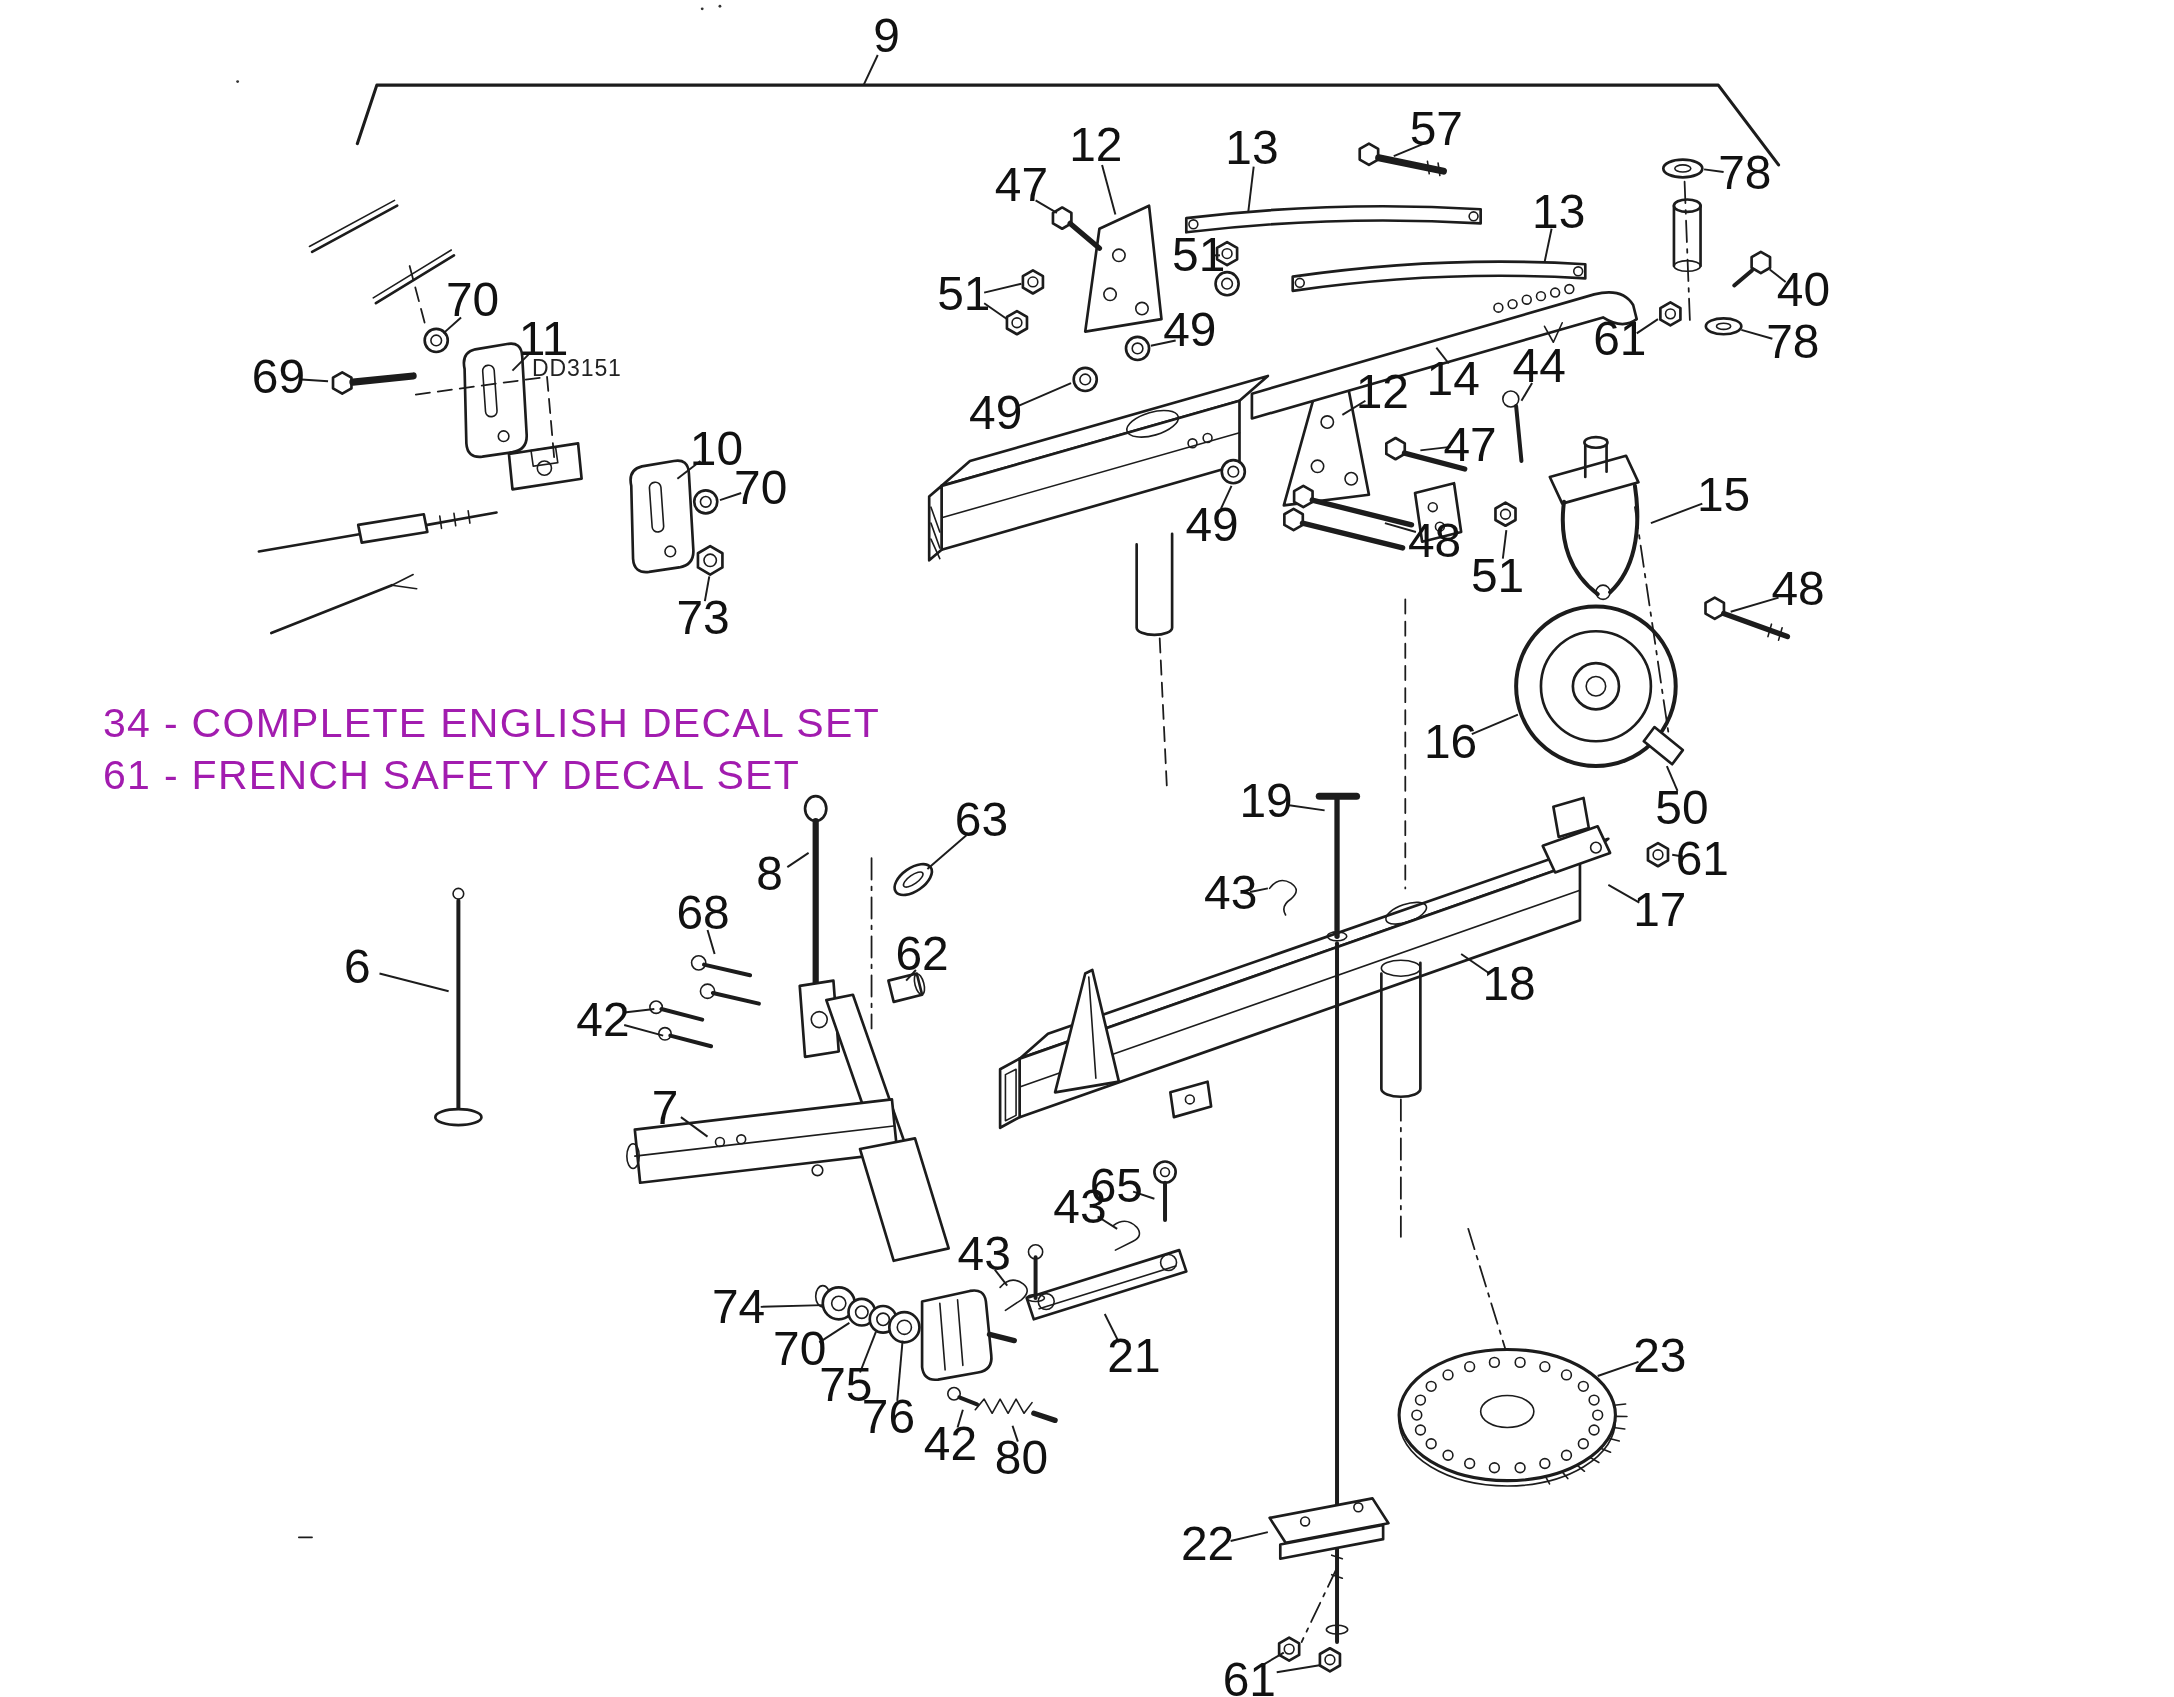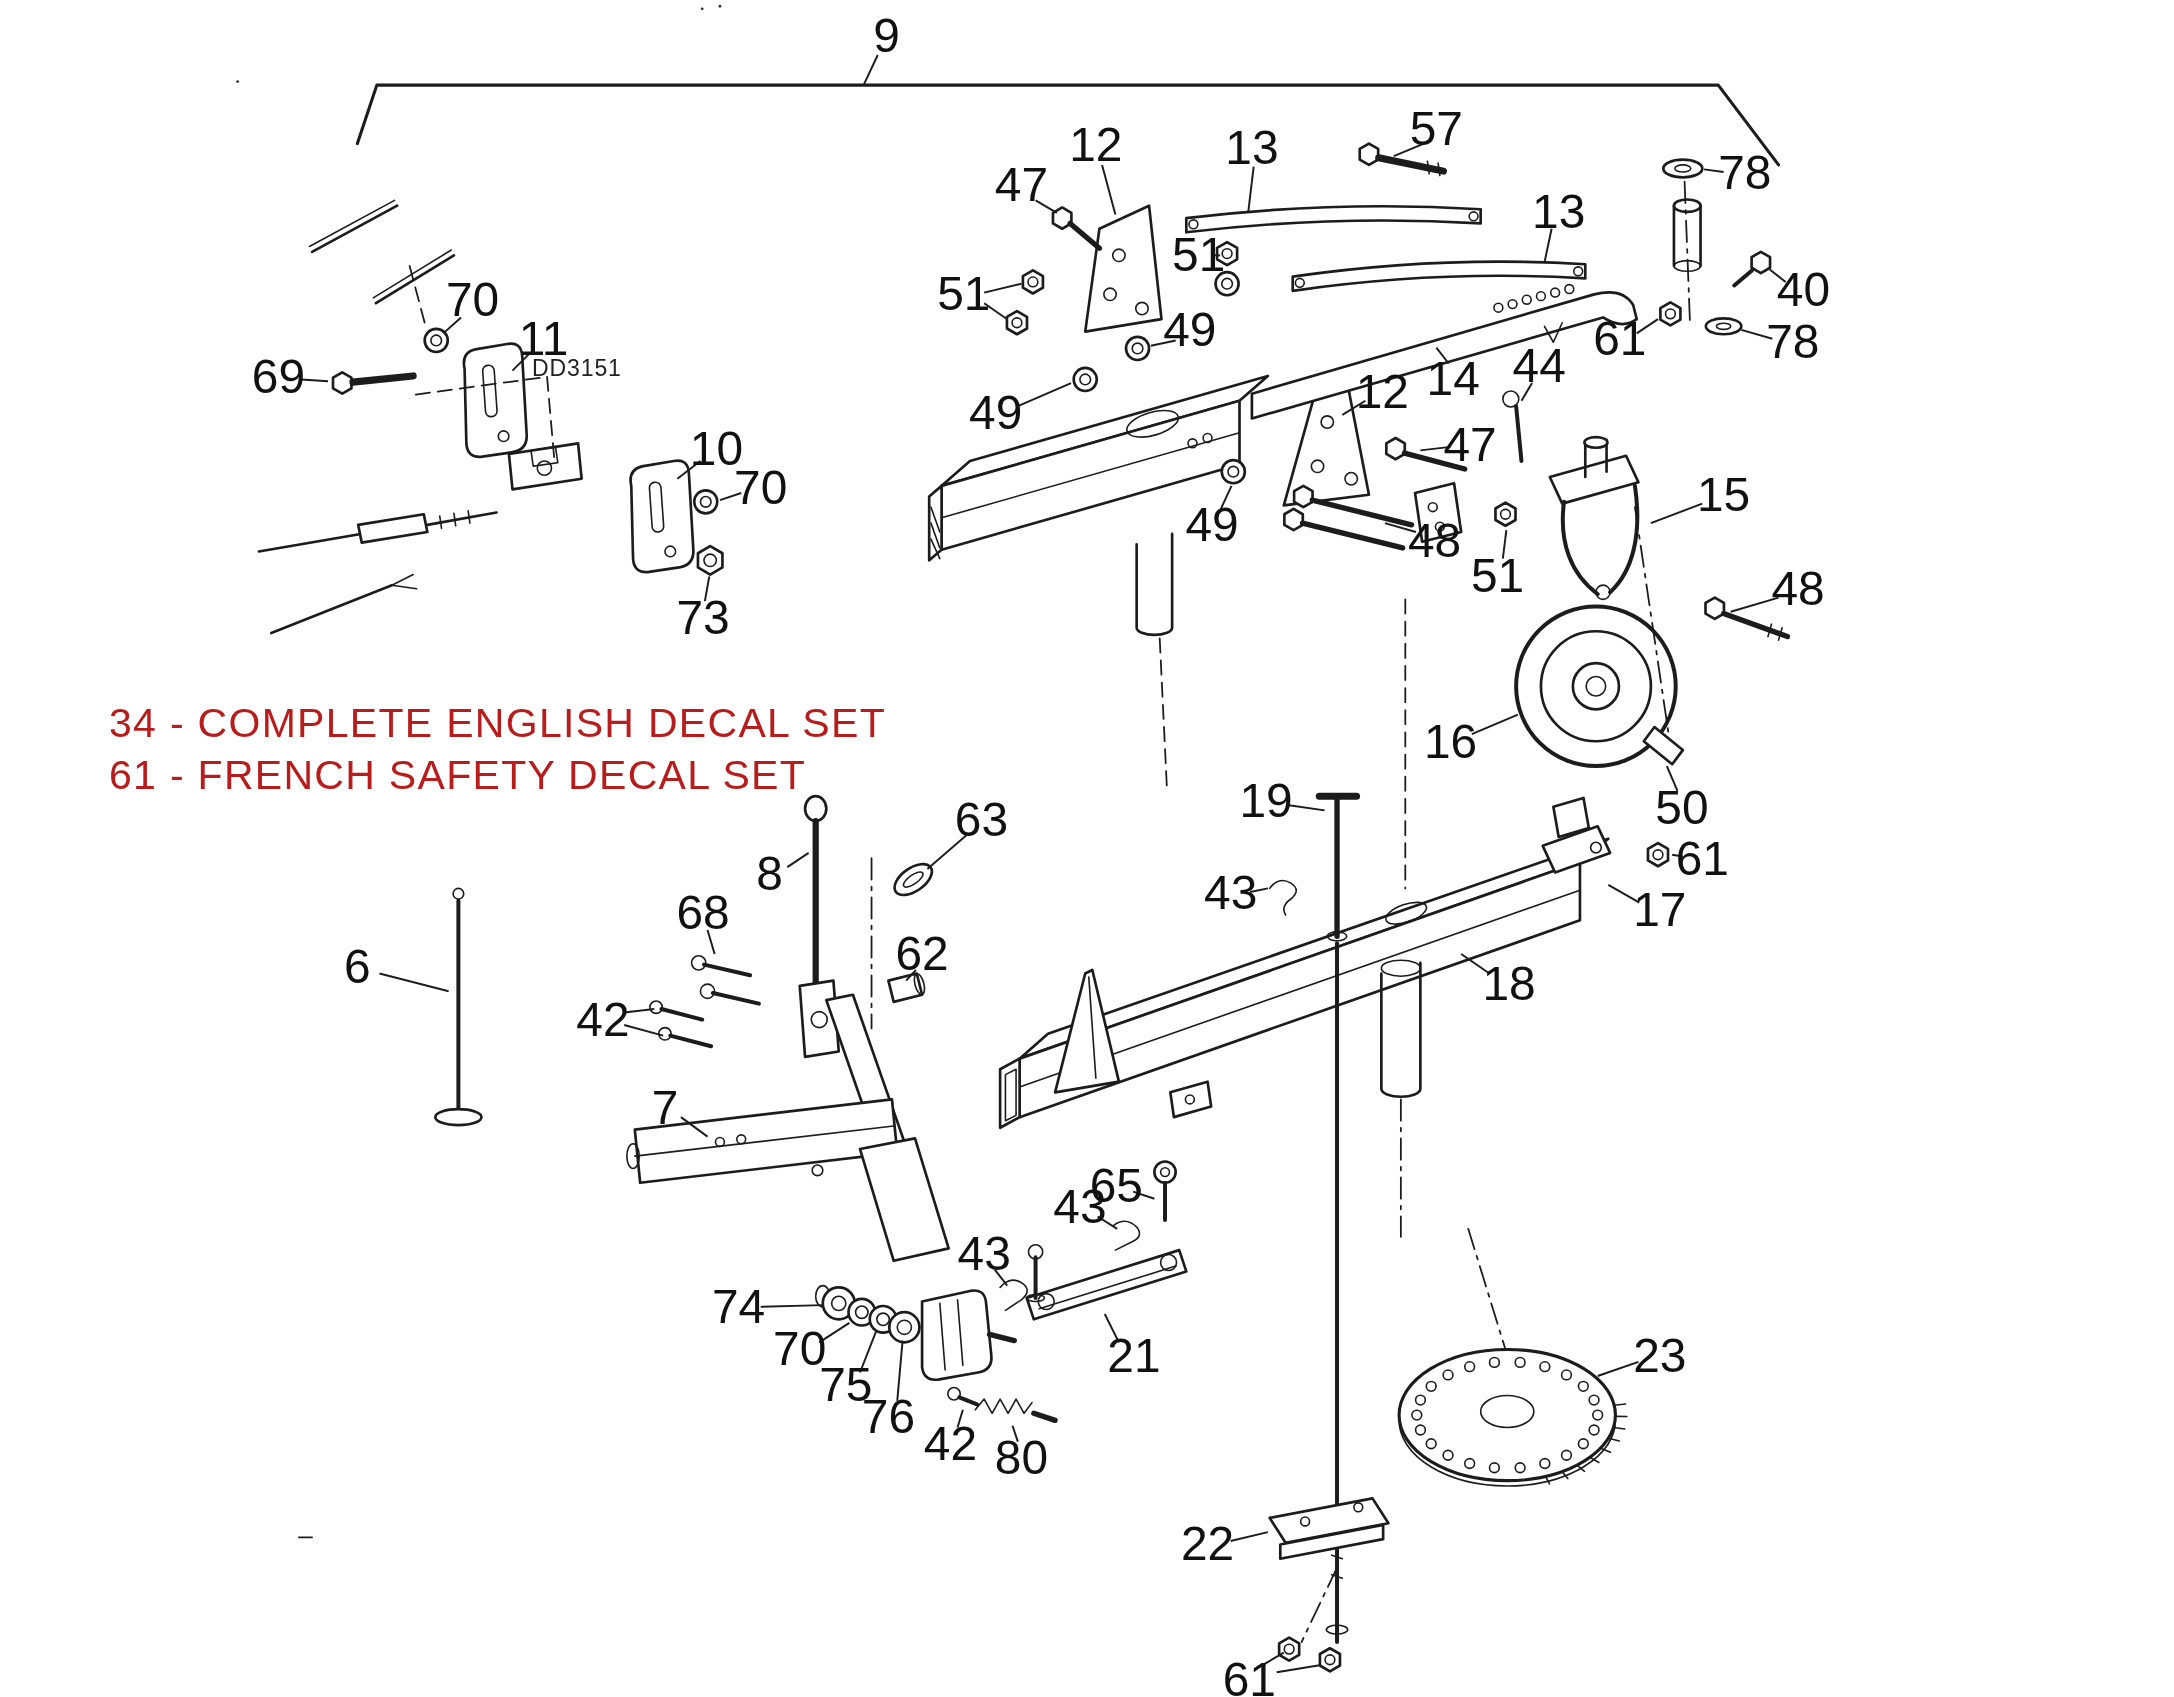--- a/index.html
+++ b/index.html
@@ -13,22 +13,22 @@
   .thin{stroke-width:1.8}
   .w4{stroke-width:4.5}
   .w6{stroke-width:6}
   .w8{stroke-width:8}
   .dash{stroke-dasharray:16 9;stroke-width:2}
   .dashdot{stroke-dasharray:24 8 4 8;stroke-width:2}
   .leader{stroke:#1c1c1c;stroke-width:2.2;fill:none}
   .callout{font-family:"Liberation Sans",sans-serif;font-size:54px;fill:#111;
     text-anchor:middle;dominant-baseline:central}
   
-  .notes{position:absolute;left:109px;top:697px;font-size:41px;letter-spacing:1.3px;
-    color:#b91c1c;line-height:1.28;white-space:nowrap}
+  .notes{position:absolute;left:103px;top:697px;font-size:41px;letter-spacing:1.3px;
+    color:#a21caf;line-height:1.28;white-space:nowrap}
   .code{position:absolute;left:532px;top:355px;font-size:23px;letter-spacing:0.9px;color:#222}
 </style>
 </head>
 <body>
 
 <div class="stage">
 
 <svg width="2174" height="1697" viewBox="0 0 2452 1914">
   <defs>
     <g id="hex13">

